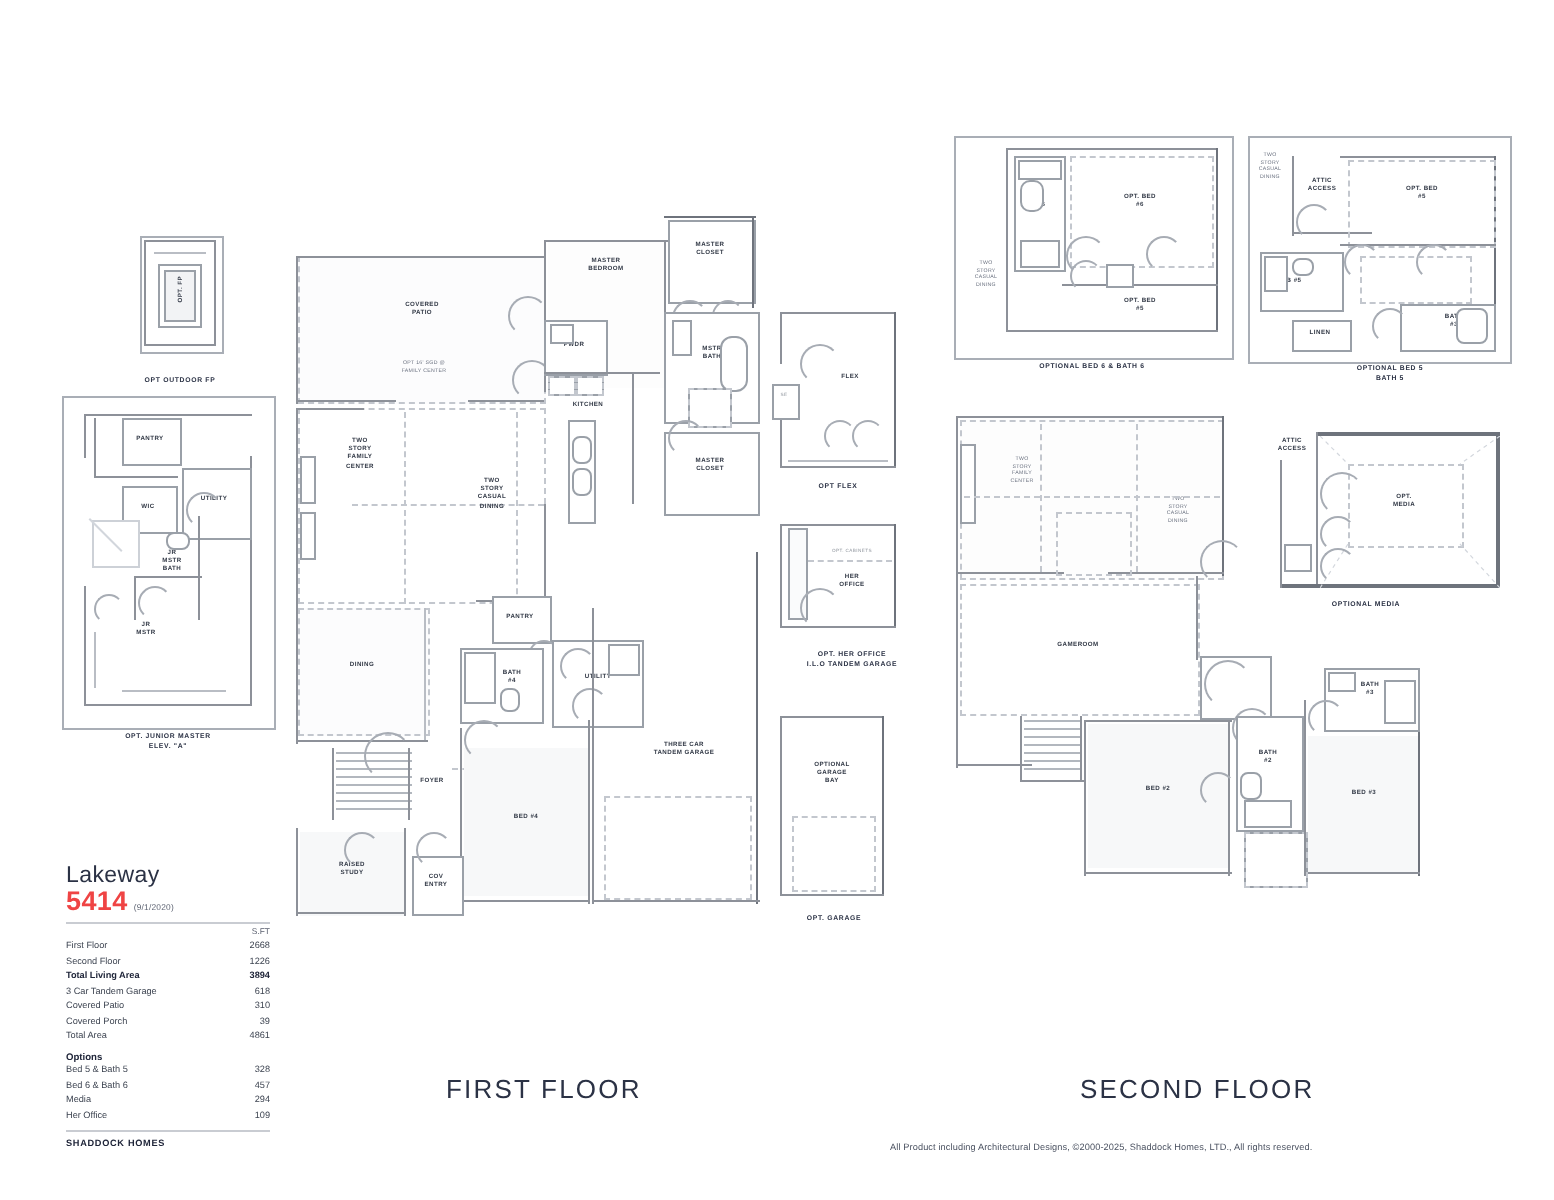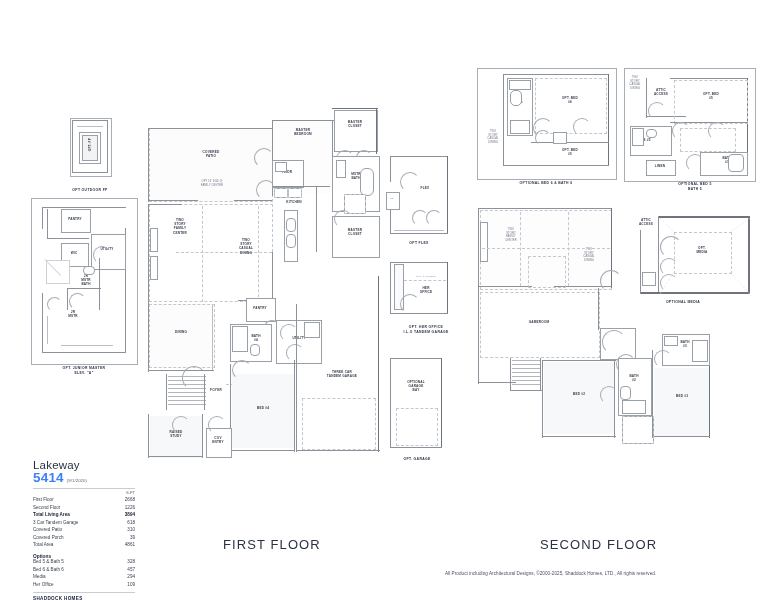--- a/index.html
+++ b/index.html
@@ -33,23 +33,23 @@
   
   .arc{position:absolute;border:1px solid #a7acb4;border-radius:50%;
        border-right-color:transparent;border-bottom-color:transparent;}
 
   
   .stair{position:absolute;}
   .stair i{position:absolute;left:0;right:0;height:1px;background:#b2b7be;}
 
   
   #title-block{left:33px;top:432px;width:102px;}
-  .tb-name{font-size:11.5px;font-weight:400;color:#2b3245;letter-spacing:.2px;margin-top:27px;}
+  .tb-name{font-size:11.5px;font-weight:400;color:#2b3245;letter-spacing:.2px;}
   .tb-num-row{display:flex;align-items:baseline;gap:3px;margin-top:-1px;}
-  .tb-num{font-size:13.5px;font-weight:700;color:#3b82f6;letter-spacing:.2px;}
+  .tb-num{font-size:13.5px;font-weight:700;color:#ef4444;letter-spacing:.2px;}
   .tb-date{font-size:4.2px;color:#5b6170;letter-spacing:.1px;}
   .tb-rule{height:1px;background:#c9ccd2;margin:3px 0 1px;}
   .tb-tbl{width:100%;border-collapse:collapse;}
   .tb-tbl td{font-size:4.6px;color:#3c4350;padding:.35px 0;line-height:1.5;}
   .tb-tbl td.v{text-align:right;width:26px;}
   .tb-tbl tr.hd td{font-size:4.2px;color:#5b6170;text-align:right;padding-bottom:0;}
   .tb-tbl tr.bold td{font-weight:700;color:#20263a;}
   .tb-sec{font-size:4.8px;font-weight:700;color:#20263a;margin-top:4px;}
   .tb-brand{font-size:4.6px;font-weight:700;letter-spacing:.35px;color:#20263a;
             margin-top:3px;padding-top:2.5px;border-top:1px solid #c9ccd2;}

